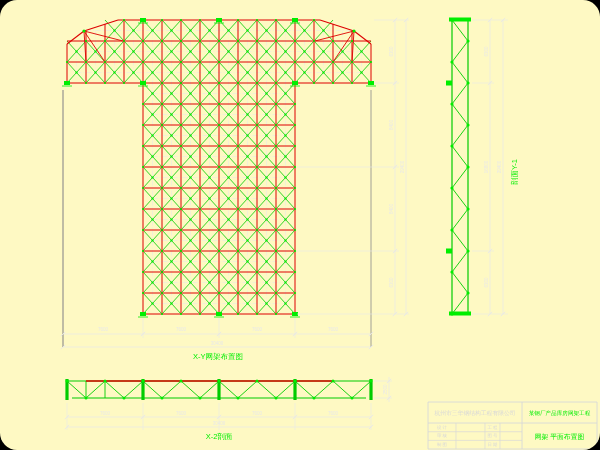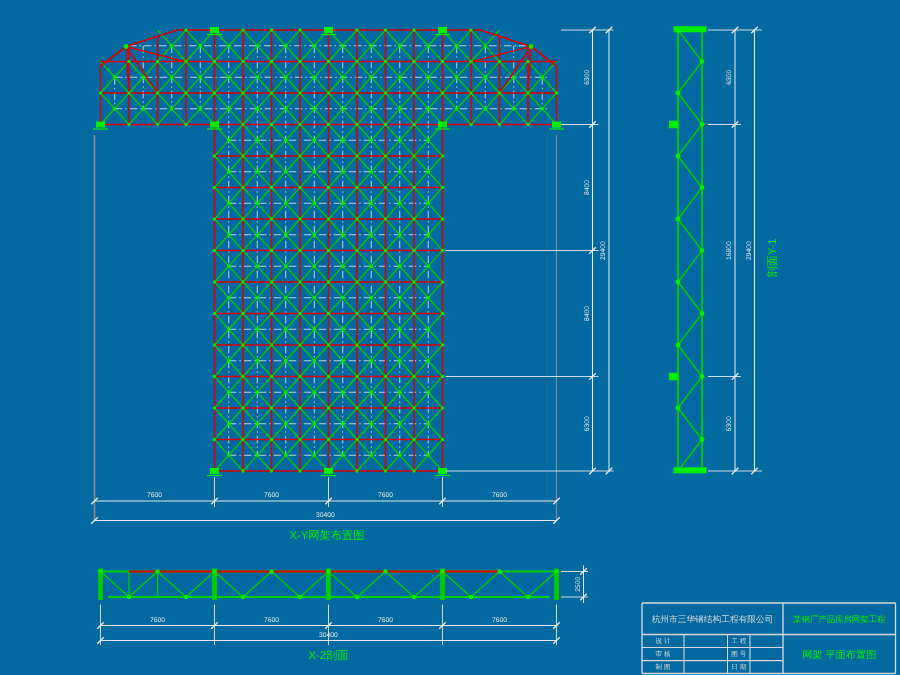--- a/index.html
+++ b/index.html
@@ -1,17 +1,17 @@
 <!DOCTYPE html>
 <html><head>
 <meta charset="utf-8">
 <style>
   html,body{margin:0;padding:0;background:#000;}
-  .canvas{position:relative;width:600px;height:450px;background:#0369a1;overflow:hidden;
-          font-family:"Liberation Sans", sans-serif;}
+  .canvas{position:relative;width:600px;height:450px;background:#fef9c3;overflow:hidden;
+          font-family:"Liberation Sans", sans-serif;border-radius:17px;}
   svg text{font-family:"Liberation Sans","DejaVu Sans",sans-serif;}
 </style>
 </head>
 <body>
 
 <div class="canvas">
   <svg id="cad" width="600" height="450" viewBox="0 0 600 450">
     <g id="g-plan">
         <line x1="86" y1="30.5" x2="352" y2="30.5" stroke="#e8e8e8" stroke-width="0.55" stroke-dasharray="5 2 1 2"></line>
         <line x1="76.5" y1="51.5" x2="365.5" y2="51.5" stroke="#e8e8e8" stroke-width="0.55" stroke-dasharray="5 2 1 2"></line>

